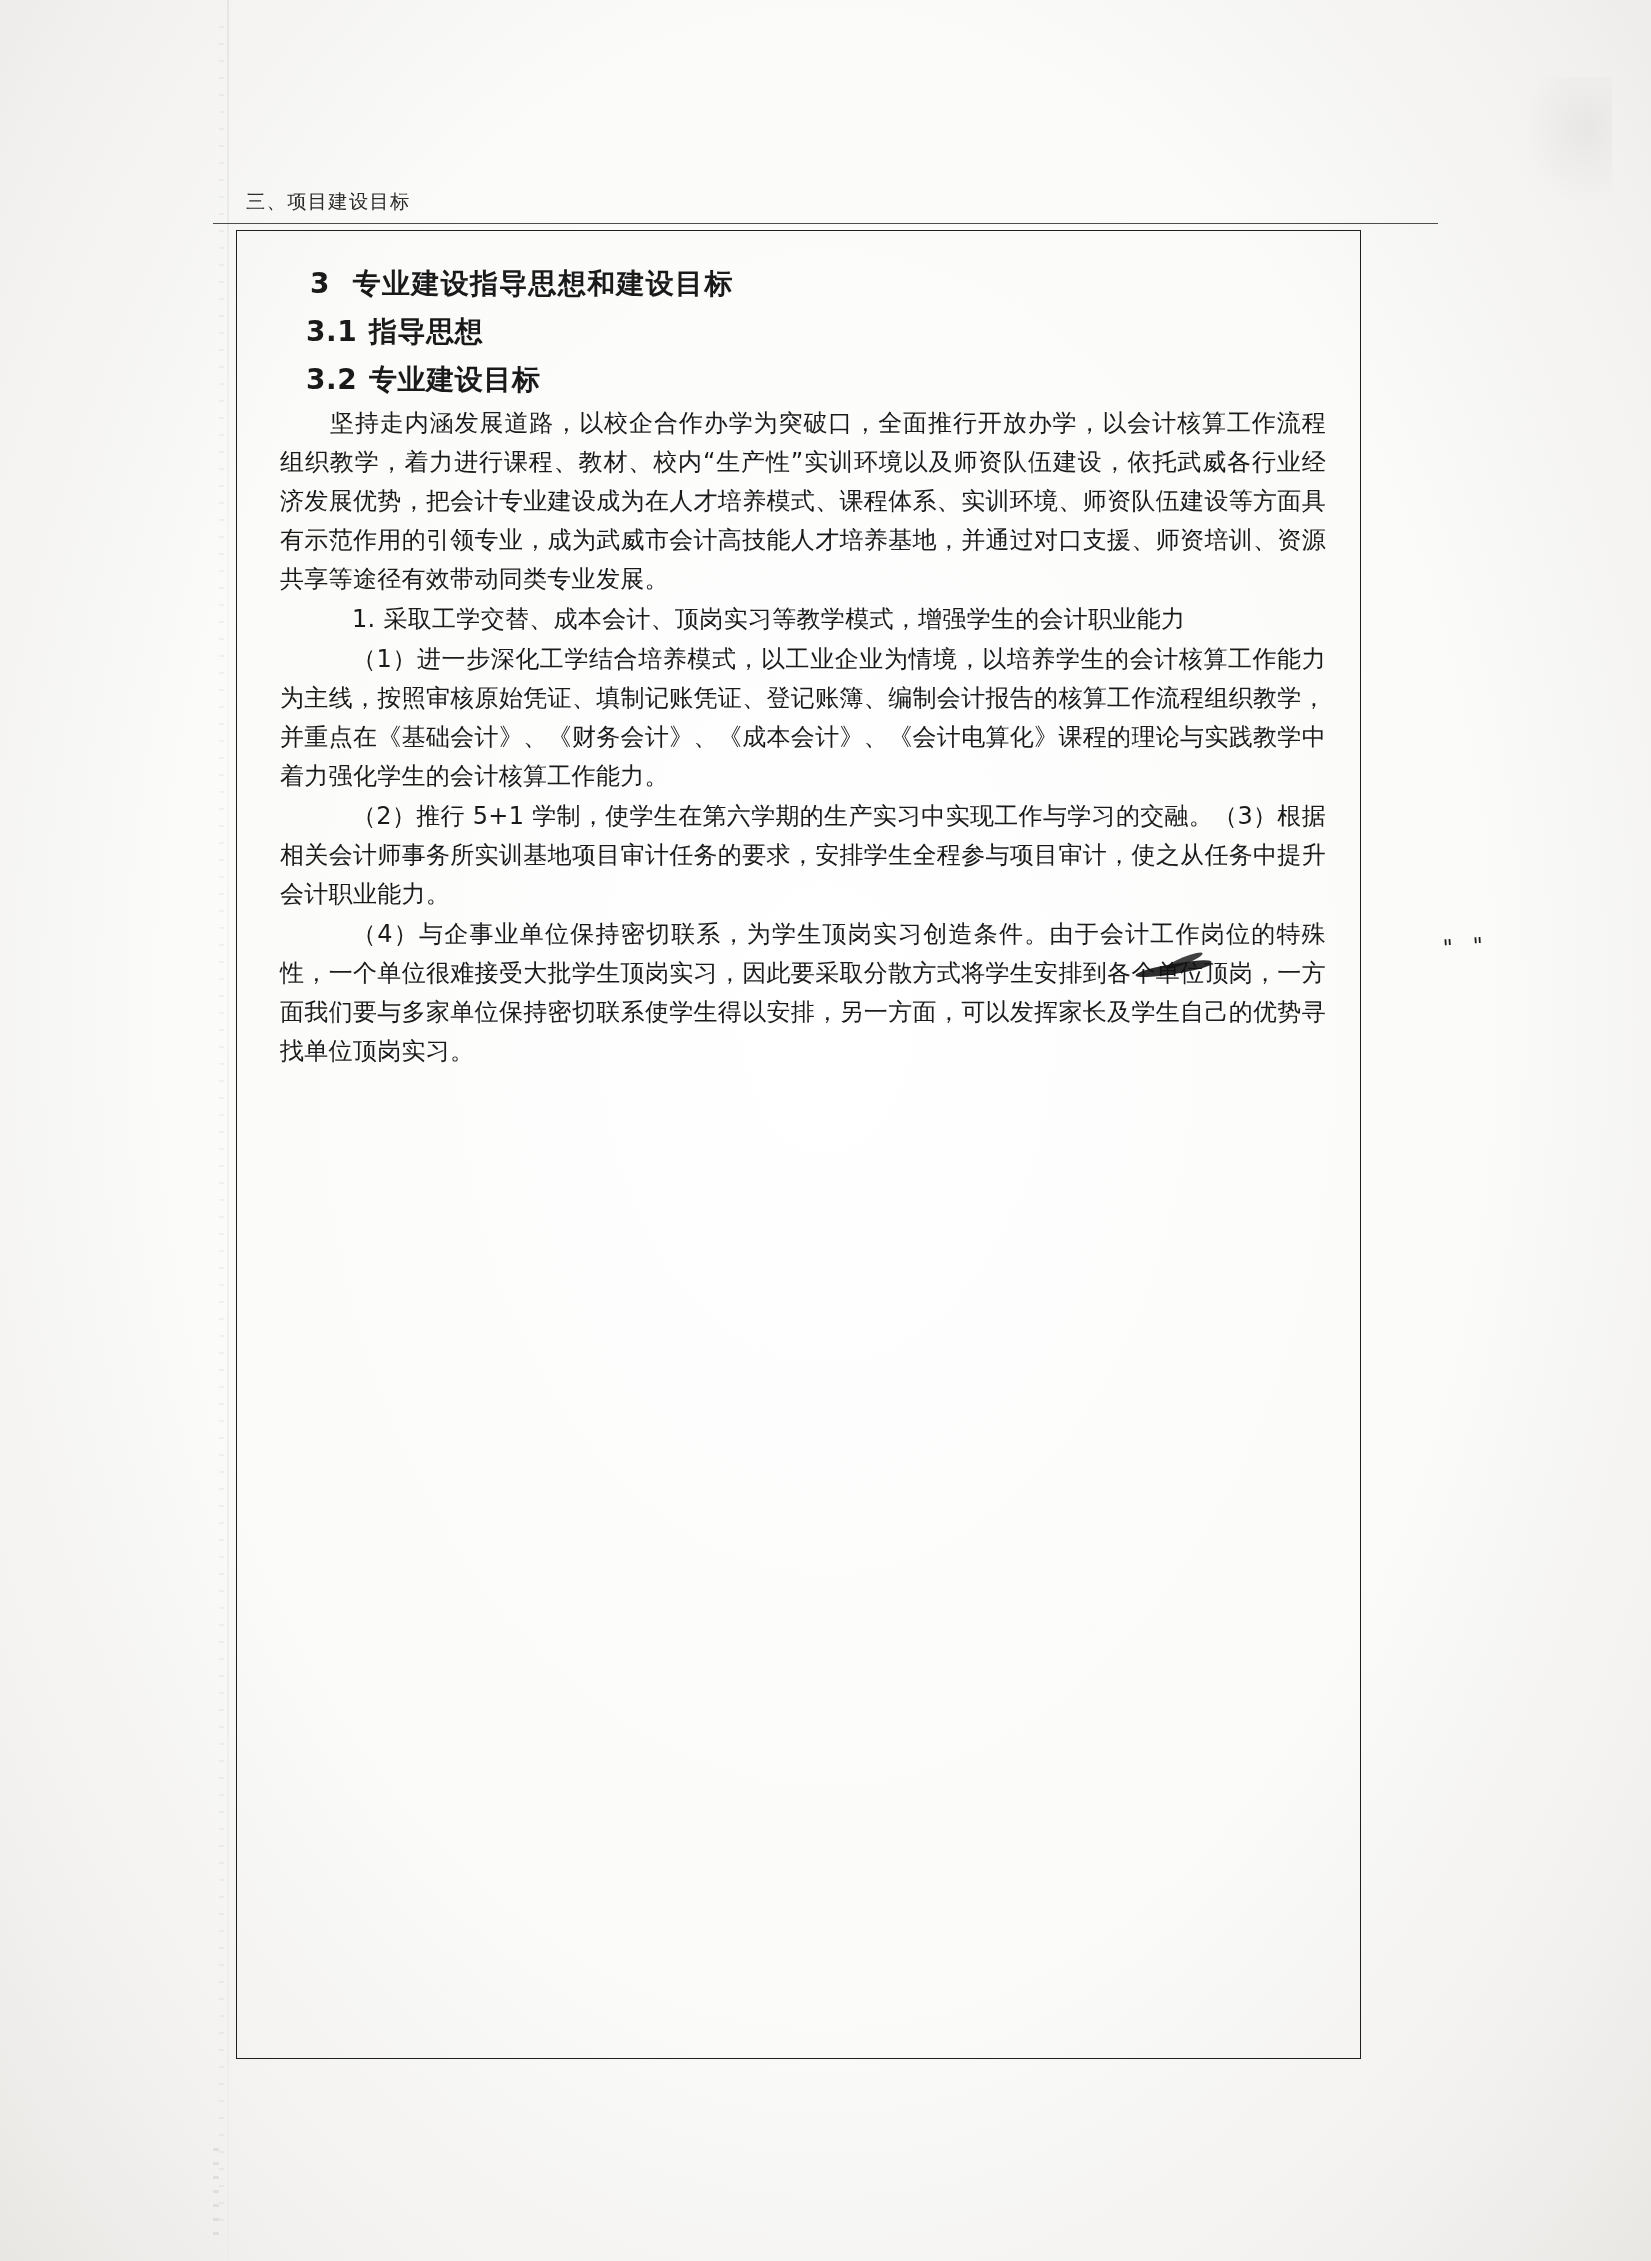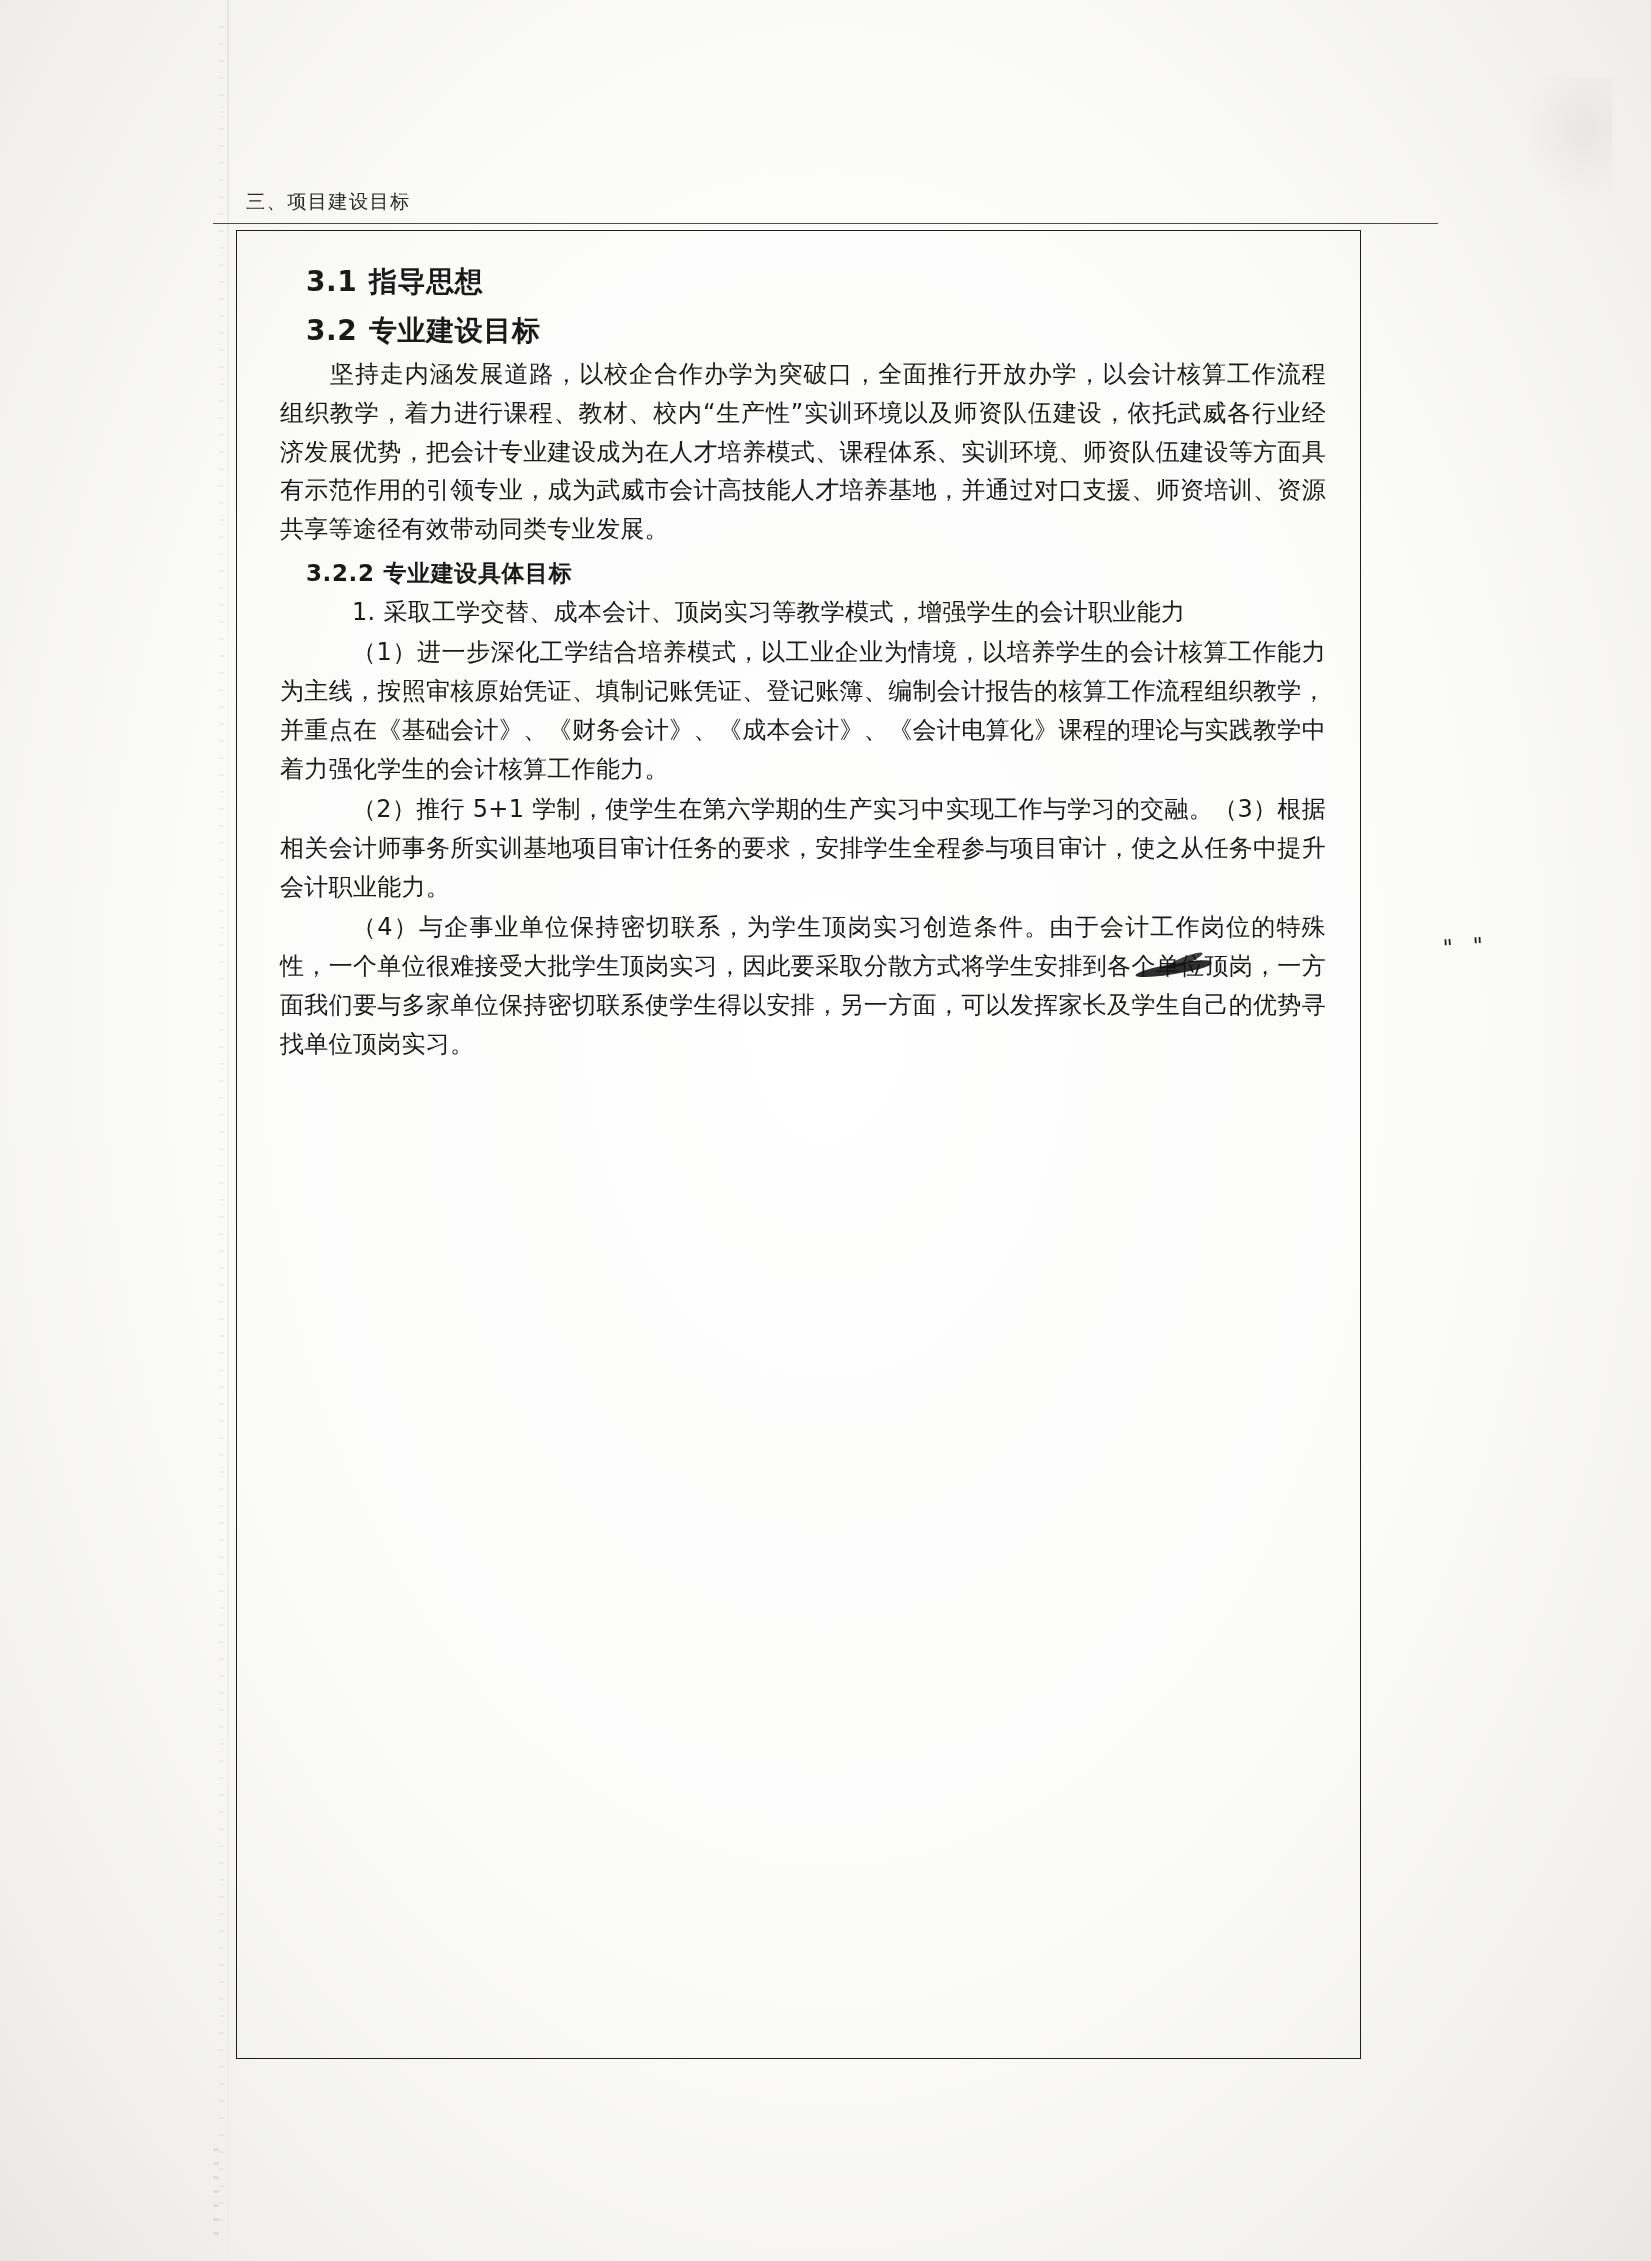--- a/index.html
+++ b/index.html
@@ -203,36 +203,36 @@
   <div class="crease-dots"></div>
   <div class="bottom-smudge"></div>
 
   <div class="running-head">三、项目建设目标</div>
   <div class="running-head-rule"></div>
 
   <div class="content-box"></div>
 
   <div class="doc-body">
 
+    <h1 class="sec-title">
+      <span class="num">3</span><span>专业建设指导思想和建设目标</span>
+    </h1>
 
     <h2 class="sub-title">
       <span class="num">3.1</span><span>指导思想</span>
     </h2>
 
 
     <h2 class="sub-title">
       <span class="num">3.2</span><span>专业建设目标</span>
     </h2>
 
 
     <p class="para indent2">坚持走内涵发展道路，以校企合作办学为突破口，全面推行开放办学，以会计核算工作流程组织教学，着力进行课程、教材、校内“生产性”实训环境以及师资队伍建设，依托武威各行业经济发展优势，把会计专业建设成为在人才培养模式、课程体系、实训环境、师资队伍建设等方面具有示范作用的引领专业，成为武威市会计高技能人才培养基地，并通过对口支援、师资培训、资源共享等途径有效带动同类专业发展。</p>
 
-    <h3 class="subsub-title">
-      <span class="num">3.2.2</span><span>专业建设具体目标</span>
-    </h3>
 
 
     <p class="para indent3"><span>1.</span> <span>采取工学交替、成本会计、顶岗实习等教学模式，增强学生的会计职业能力</span></p>
 
     <p class="para indent3"><span>（1）</span><span>进一步深化工学结合培养模式，以工业企业为情境，以培养学生的会计核算工作能力为主线，按照审核原始凭证、填制记账凭证、登记账簿、编制会计报告的核算工作流程组织教学，并重点在《基础会计》、《财务会计》、《成本会计》、《会计电算化》课程的理论与实践教学中着力强化学生的会计核算工作能力。</span></p>
 
     <p class="para indent3"><span>（2）</span><span>推行 5+1 学制，使学生在第六学期的生产实习中实现工作与学习的交融。（3）根据相关会计师事务所实训基地项目审计任务的要求，安排学生全程参与项目审计，使之从任务中提升会计职业能力。</span></p>
 
     <p class="para indent3"><span>（4）</span><span>与企事业单位保持密切联系，为学生顶岗实习创造条件。由于会计工作岗位的特殊性，一个单位很难接受大批学生顶岗实习，因此要采取分散方式将学生安排到各个单位顶岗，一方面我们要与多家单位保持密切联系使学生得以安排，另一方面，可以发挥家长及学生自己的优势寻找单位顶岗实习。</span></p>
 

